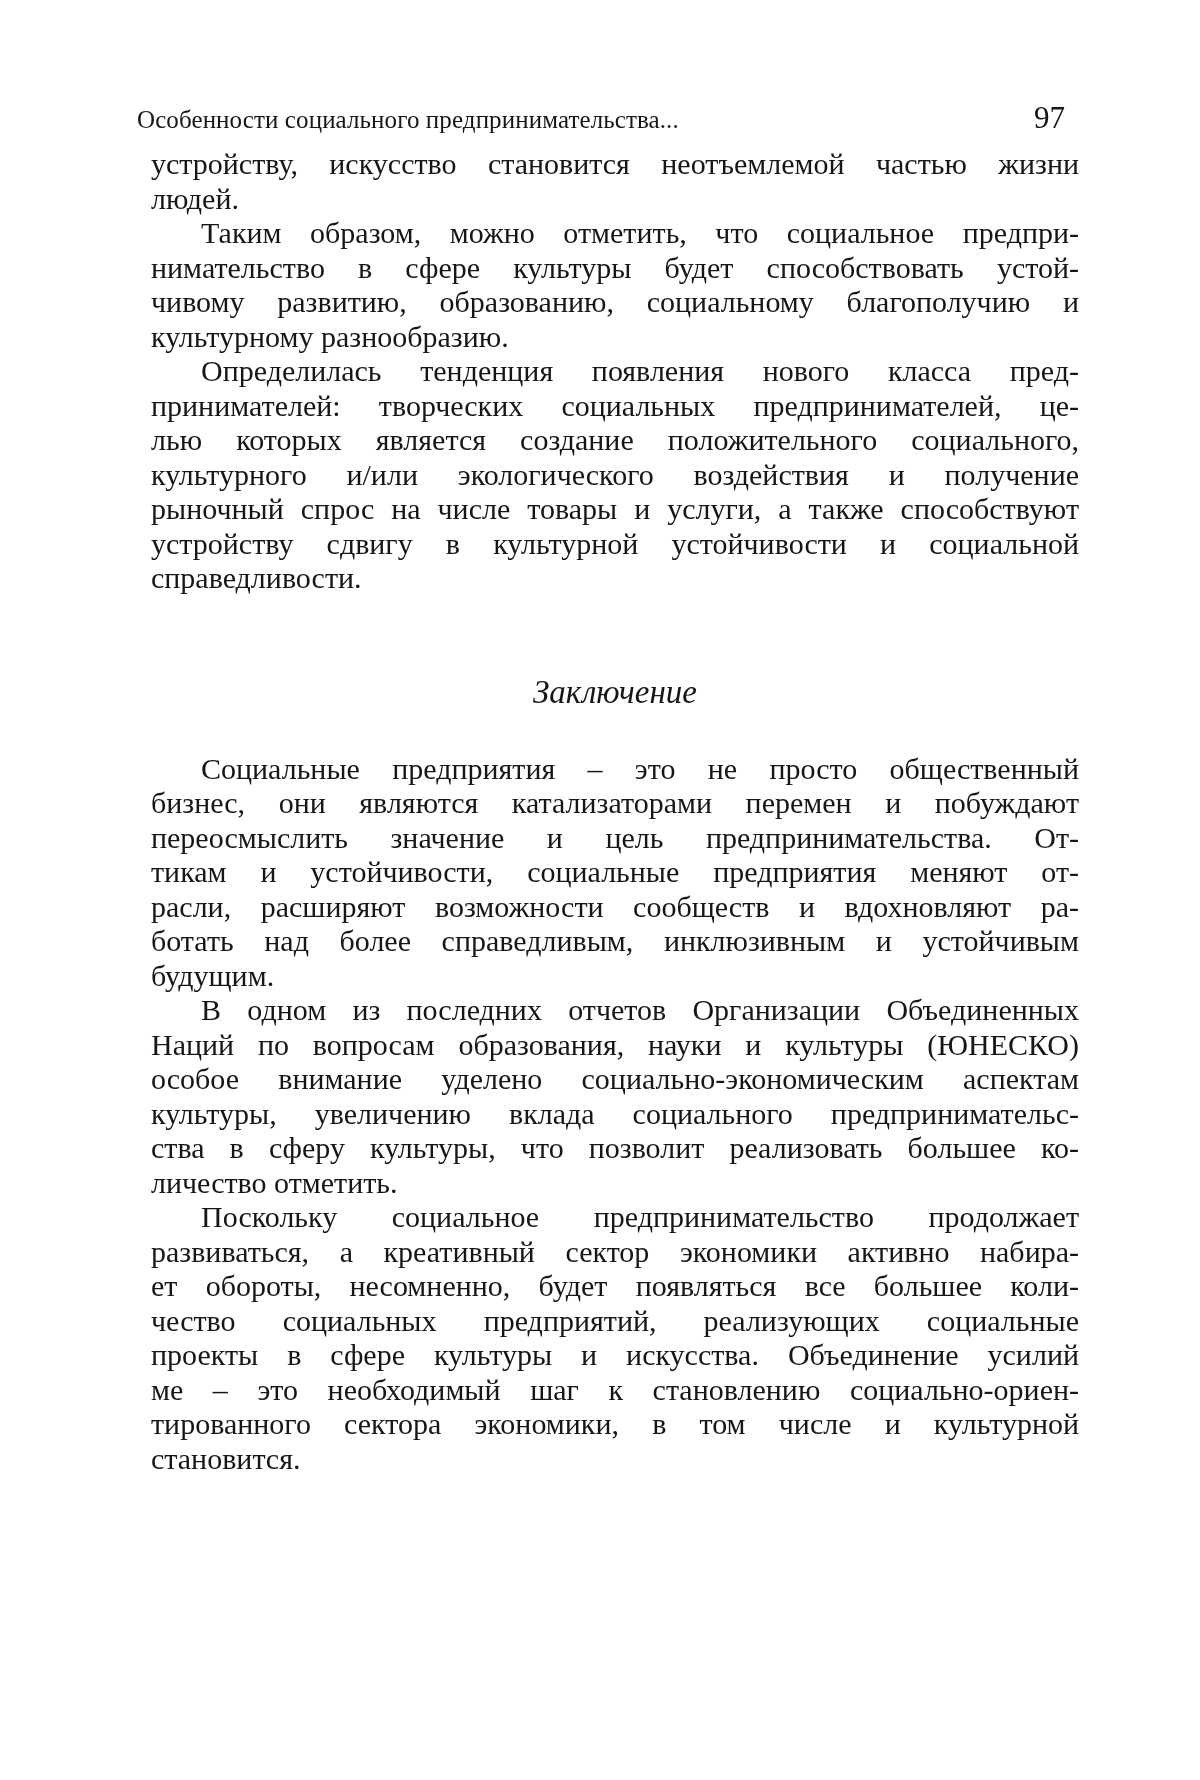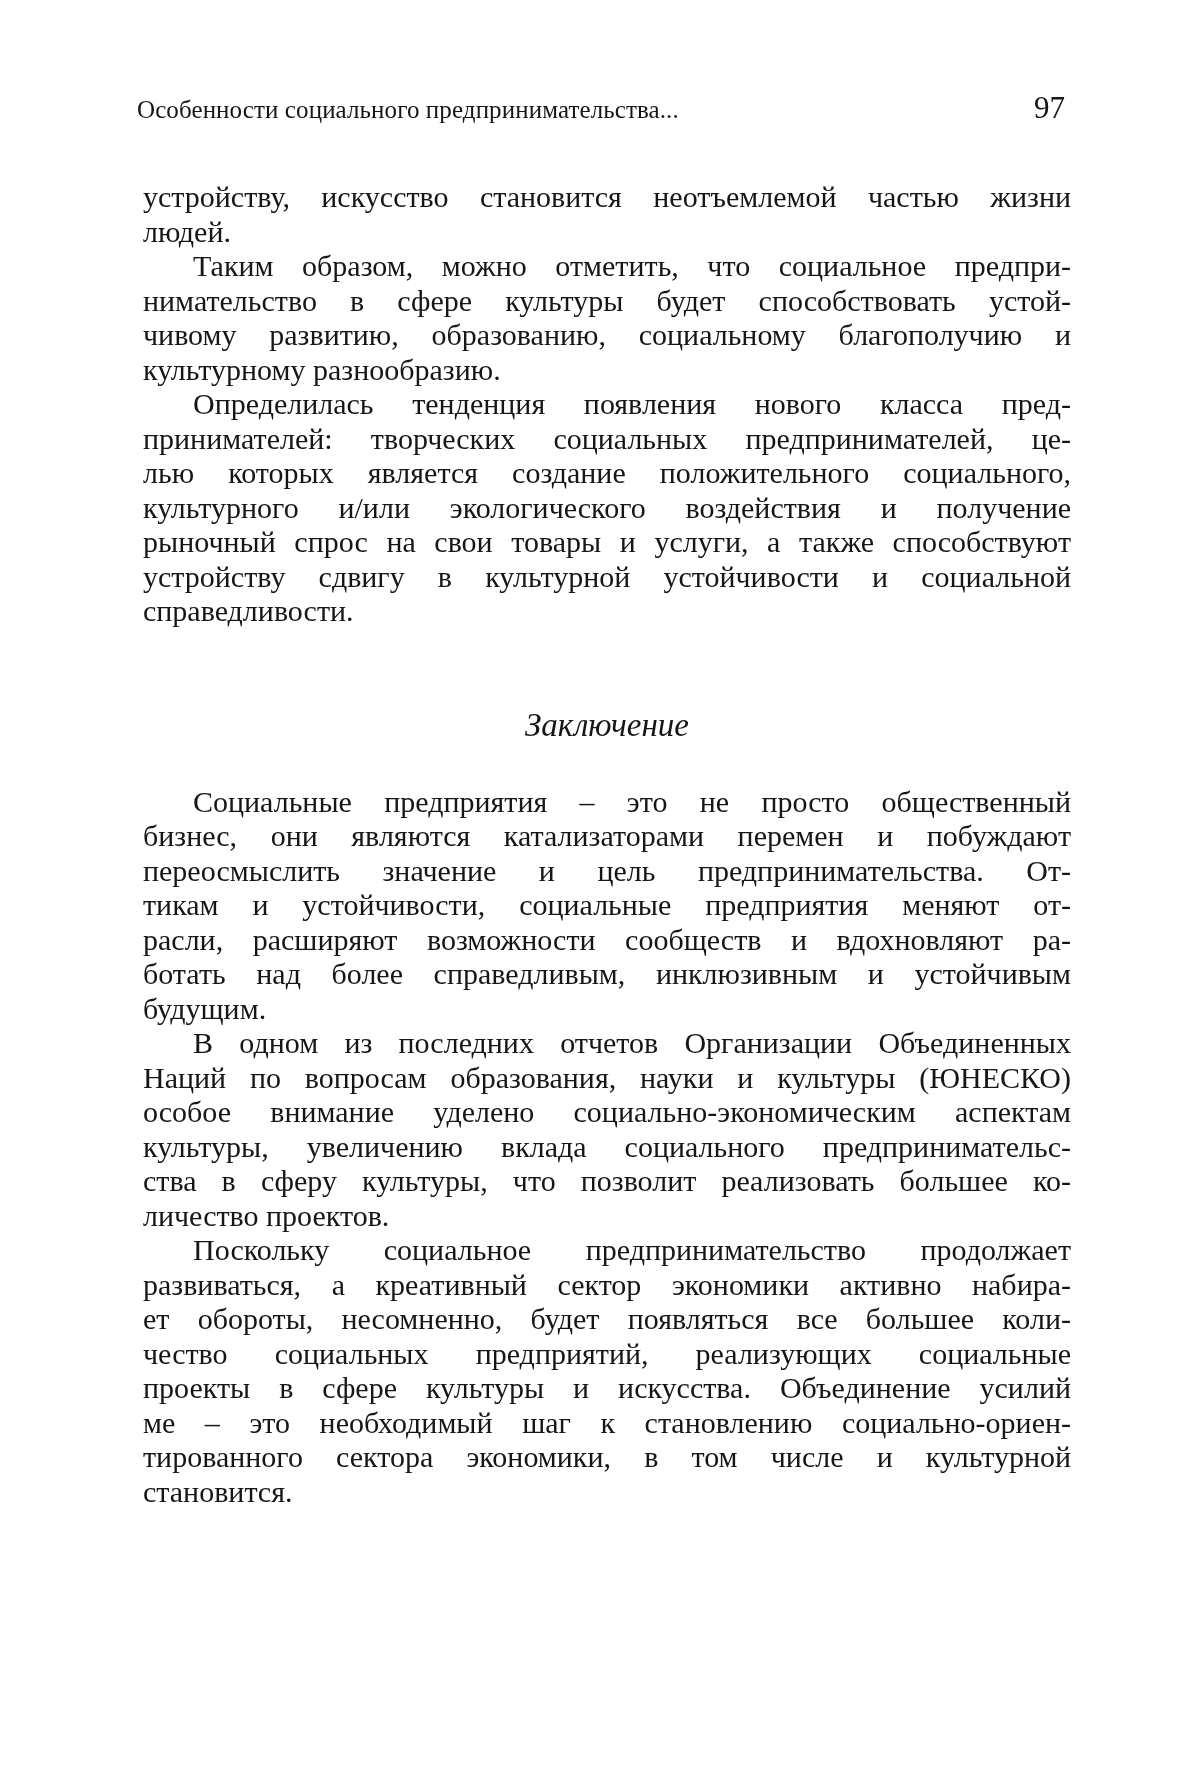--- a/index.html
+++ b/index.html
@@ -22,29 +22,29 @@
     align-items: baseline;
   }
   .running-title {
     font-size: 25px;
     line-height: 30px;
     letter-spacing: 0.1px;
   }
   .page-number {
     font-size: 31px;
     line-height: 31px;
+    margin-top: 10px;
   }
   .article-body {
     position: absolute;
-    left: 143px;
+    left: 151px;
     width: 928px;
     top: 147px;
     font-size: 30px;
     line-height: 34.5px;
-    margin-top: 33px;
   }
   .paragraph { margin: 0; }
   .line {
     text-align: justify;
     text-align-last: justify;
   }
   .line.final { text-align-last: left; }
   .line.indent { text-indent: 50px; }
   .section-heading {
     font-style: italic;
@@ -83,41 +83,41 @@
         <div class="line indent">Таким образом, можно отметить, что социальное предпри-</div>
         <div class="line">нимательство в сфере культуры будет способствовать устой-</div>
         <div class="line">чивому развитию, образованию, социальному благополучию и</div>
         <div class="line final">культурному разнообразию.</div>
       </div>
       <div class="paragraph">
         <div class="line indent">Определилась тенденция появления нового класса пред-</div>
         <div class="line">принимателей: творческих социальных предпринимателей, це-</div>
         <div class="line">лью которых является создание положительного социального,</div>
         <div class="line">культурного и/или экологического воздействия и получение</div>
-        <div class="line">рыночный спрос на свои товары и услуги, а также способствуют</div>
+        <div class="line">рыночный спрос на числе товары и услуги, а также способствуют</div>
         <div class="line">устройству сдвигу в культурной устойчивости и социальной</div>
         <div class="line final">справедливости.</div>
       </div>
       <div class="section-heading">Заключение</div>
       <div class="paragraph">
         <div class="line indent">Социальные предприятия – это не просто общественный</div>
         <div class="line">бизнес, они являются катализаторами перемен и побуждают</div>
         <div class="line">переосмыслить значение и цель предпринимательства. От-</div>
         <div class="line">тикам и устойчивости, социальные предприятия меняют от-</div>
         <div class="line">расли, расширяют возможности сообществ и вдохновляют ра-</div>
         <div class="line">ботать над более справедливым, инклюзивным и устойчивым</div>
         <div class="line final">будущим.</div>
       </div>
       <div class="paragraph">
         <div class="line indent">В одном из последних отчетов Организации Объединенных</div>
         <div class="line">Наций по вопросам образования, науки и культуры (ЮНЕСКО)</div>
         <div class="line">особое внимание уделено социально-экономическим аспектам</div>
         <div class="line">культуры, увеличению вклада социального предпринимательс-</div>
         <div class="line">ства в сферу культуры, что позволит реализовать большее ко-</div>
-        <div class="line final">личество проектов.</div>
+        <div class="line final">личество отметить.</div>
       </div>
       <div class="paragraph">
         <div class="line indent">Поскольку социальное предпринимательство продолжает</div>
         <div class="line">развиваться, а креативный сектор экономики активно набира-</div>
         <div class="line">ет обороты, несомненно, будет появляться все большее коли-</div>
         <div class="line">чество социальных предприятий, реализующих социальные</div>
         <div class="line">проекты в сфере культуры и искусства. Объединение усилий</div>
         <div class="line">ме – это необходимый шаг к становлению социально-ориен-</div>
         <div class="line">тированного сектора экономики, в том числе и культурной</div>
         <div class="line final">становится.</div>

